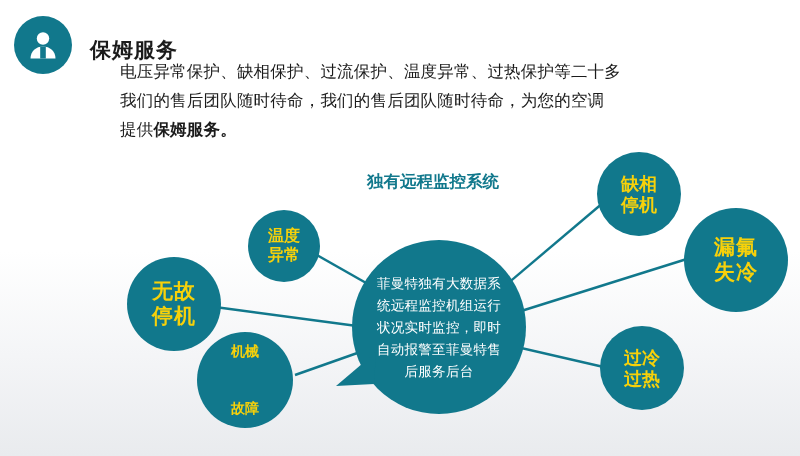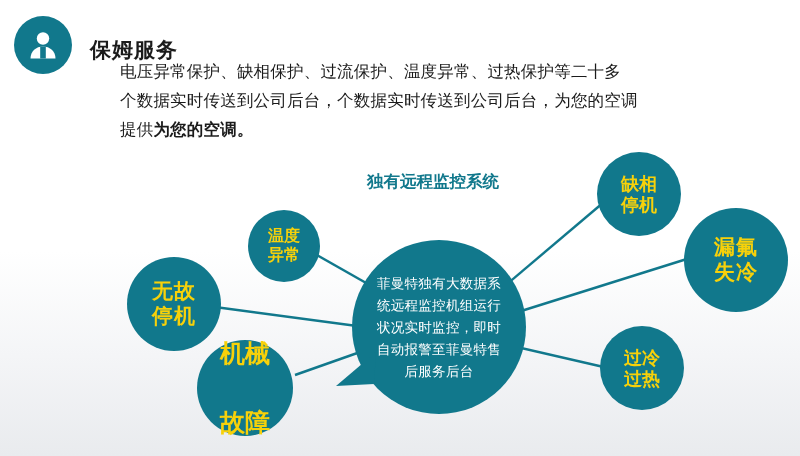--- a/index.html
+++ b/index.html
@@ -130,23 +130,23 @@
       <circle cx="20" cy="13.5" r="6.2" fill="#ffffff"></circle>
       <path d="M7.5 33.5c0-7.2 5.6-12 12.5-12s12.5 4.8 12.5 12z" fill="#ffffff"></path>
       <rect x="17.2" y="21.5" width="5.6" height="12" fill="#11788c"></rect>
     </svg>
   </div>
 
   <div class="hdr-title">保姆服务</div>
 
   <div class="hdr-body">
     <div>电压异常保护、缺相保护、过流保护、温度异常、过热保护等二十多</div>
-    <div>个数据实时传送到公司后台，个数据实时传送到公司后台，为您的空调</div>
+    <div>我们的售后团队随时待命，我们的售后团队随时待命，为您的空调</div>
     <div>
-      <span>提供</span><span class="strong">为您的空调。</span>
+      <span>提供</span><span class="strong">保姆服务。</span>
     </div>
   </div>
 
   <div id="diagram">
 
     <svg id="lines" viewBox="0 0 800 316">
 
       <line x1="200" y1="165" x2="372" y2="188" stroke="#11788c" stroke-width="2.4"></line>
 
       <line x1="308" y1="110" x2="382" y2="152" stroke="#11788c" stroke-width="2.4"></line>
@@ -181,21 +181,21 @@
     <div class="node" style="left:127px; top:117px; width:94px; height:94px; font-size:21px; letter-spacing:1px;">
       <span>无故</span>
       <span>停机</span>
     </div>
 
     <div class="node" style="left:248px; top:70px; width:72px; height:72px; font-size:16px;">
       <span>温度</span>
       <span>异常</span>
     </div>
 
-    <div class="node" style="left:197px; top:200px; width:96px; height:96px; font-size:25px;gap:40px;">
+    <div class="node" style="left:197px; top:192px; width:96px; height:96px; font-size:14px;gap:40px;">
       <span>机械</span>
       <span>故障</span>
     </div>
 
     <div class="node" style="left:597px; top:12px; width:84px; height:84px; font-size:18px;">
       <span>缺相</span>
       <span>停机</span>
     </div>
 
     <div class="node" style="left:684px; top:68px; width:104px; height:104px; font-size:21px; letter-spacing:1px;">

